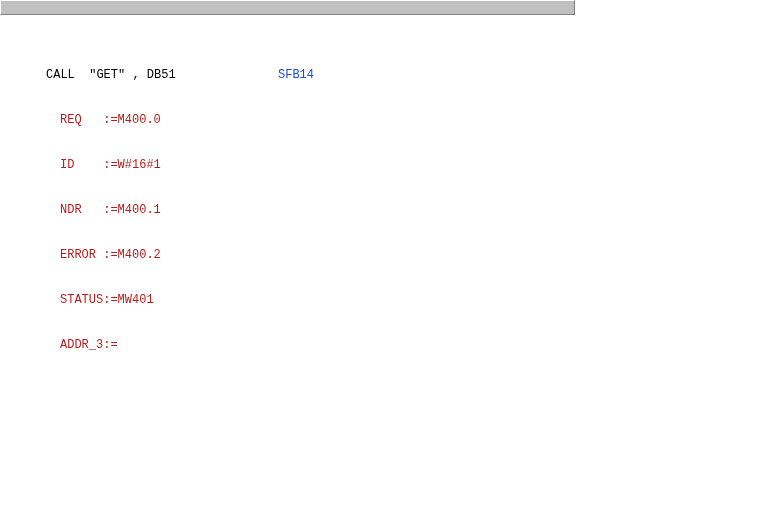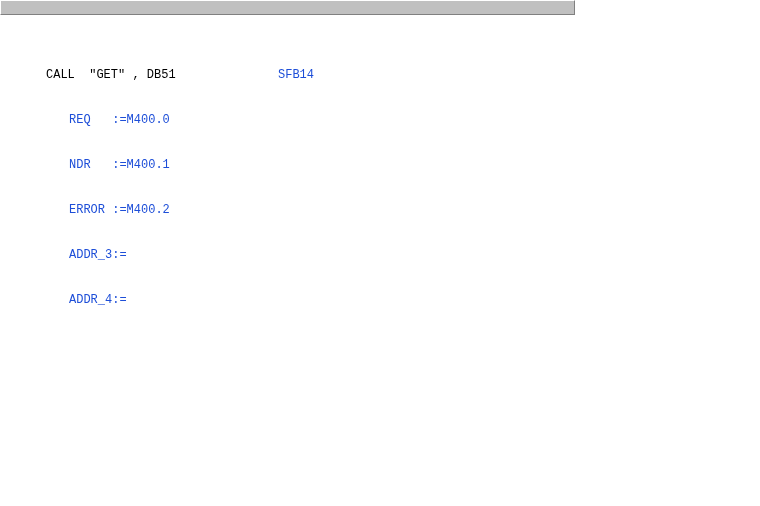--- a/index.html
+++ b/index.html
@@ -31,39 +31,40 @@
   .line {
     height: 15px;
     display: flex;
     align-items: baseline;
   }
   .col-indent { width: 46px; flex: 0 0 46px; }
   .col-indent2 { width: 60px; flex: 0 0 60px; }
   .col-code { width: 232px; flex: 0 0 232px; color: #000; }
   .col-sfb { width: 166px; flex: 0 0 166px; color: #1d4ed8; }
   .col-comment { color: #808000; }
-  .param { color: #1d4ed8; margin-left: 9px; }
+  .param { color: #b91c1c; }
 </style>
 </head>
 <body>
 
 <div class="header-bar"></div>
 
 <div class="code-area">
 
   <div class="line">
     <span class="col-indent"></span>
     <span class="col-code">CALL  "GET" , DB51</span>
     <span class="col-sfb">SFB14</span>
   </div>
   <div class="line"><span class="col-indent2"></span><span class="param">REQ   :=M400.0</span></div>
+  <div class="line"><span class="col-indent2"></span><span class="param">ID    :=W#16#1</span></div>
   <div class="line"><span class="col-indent2"></span><span class="param">NDR   :=M400.1</span></div>
   <div class="line"><span class="col-indent2"></span><span class="param">ERROR :=M400.2</span></div>
+  <div class="line"><span class="col-indent2"></span><span class="param">STATUS:=MW401</span></div>
   <div class="line"><span class="col-indent2"></span><span class="param">ADDR_3:=</span></div>
-  <div class="line"><span class="col-indent2"></span><span class="param">ADDR_4:=</span></div>
   
   
   
   
 
   
 
   
   
   

